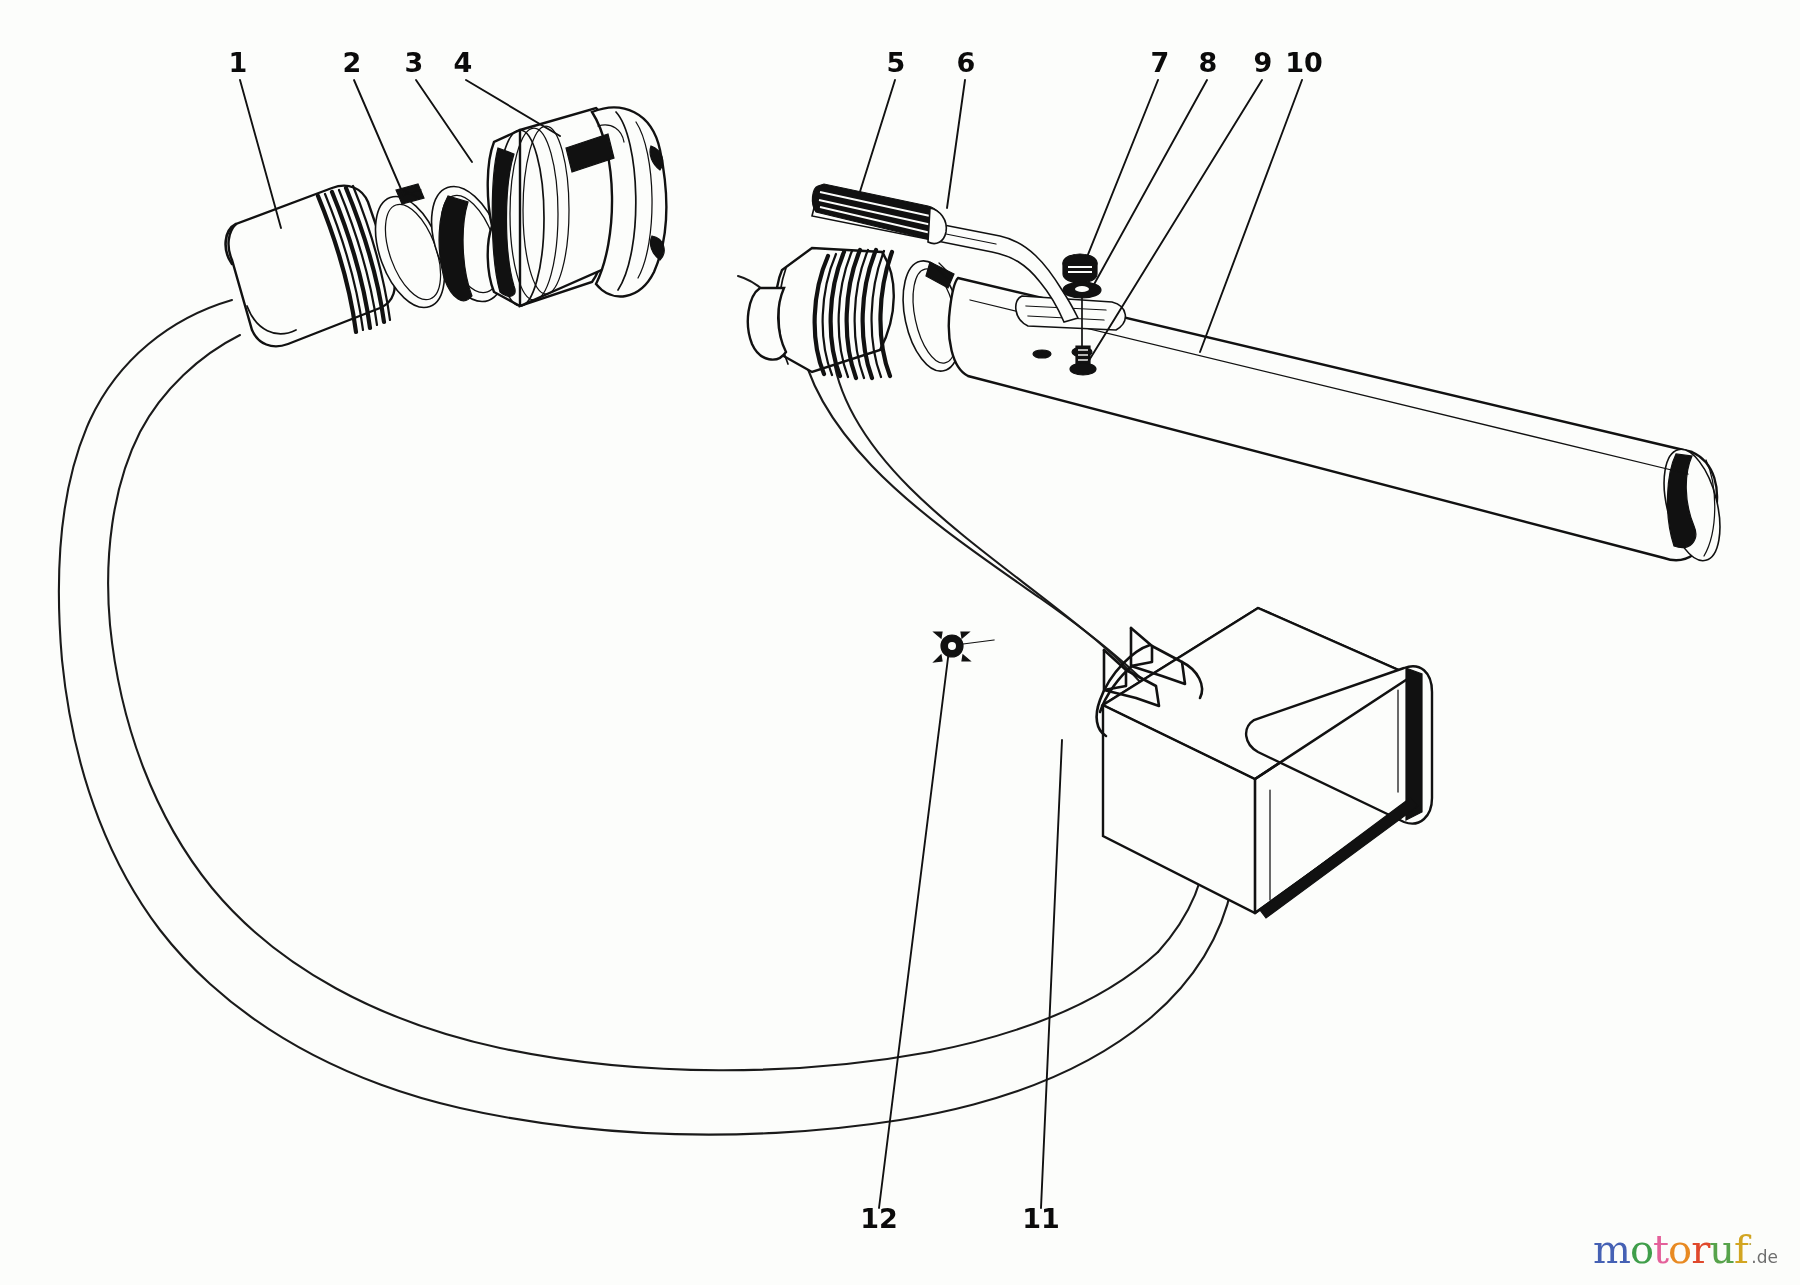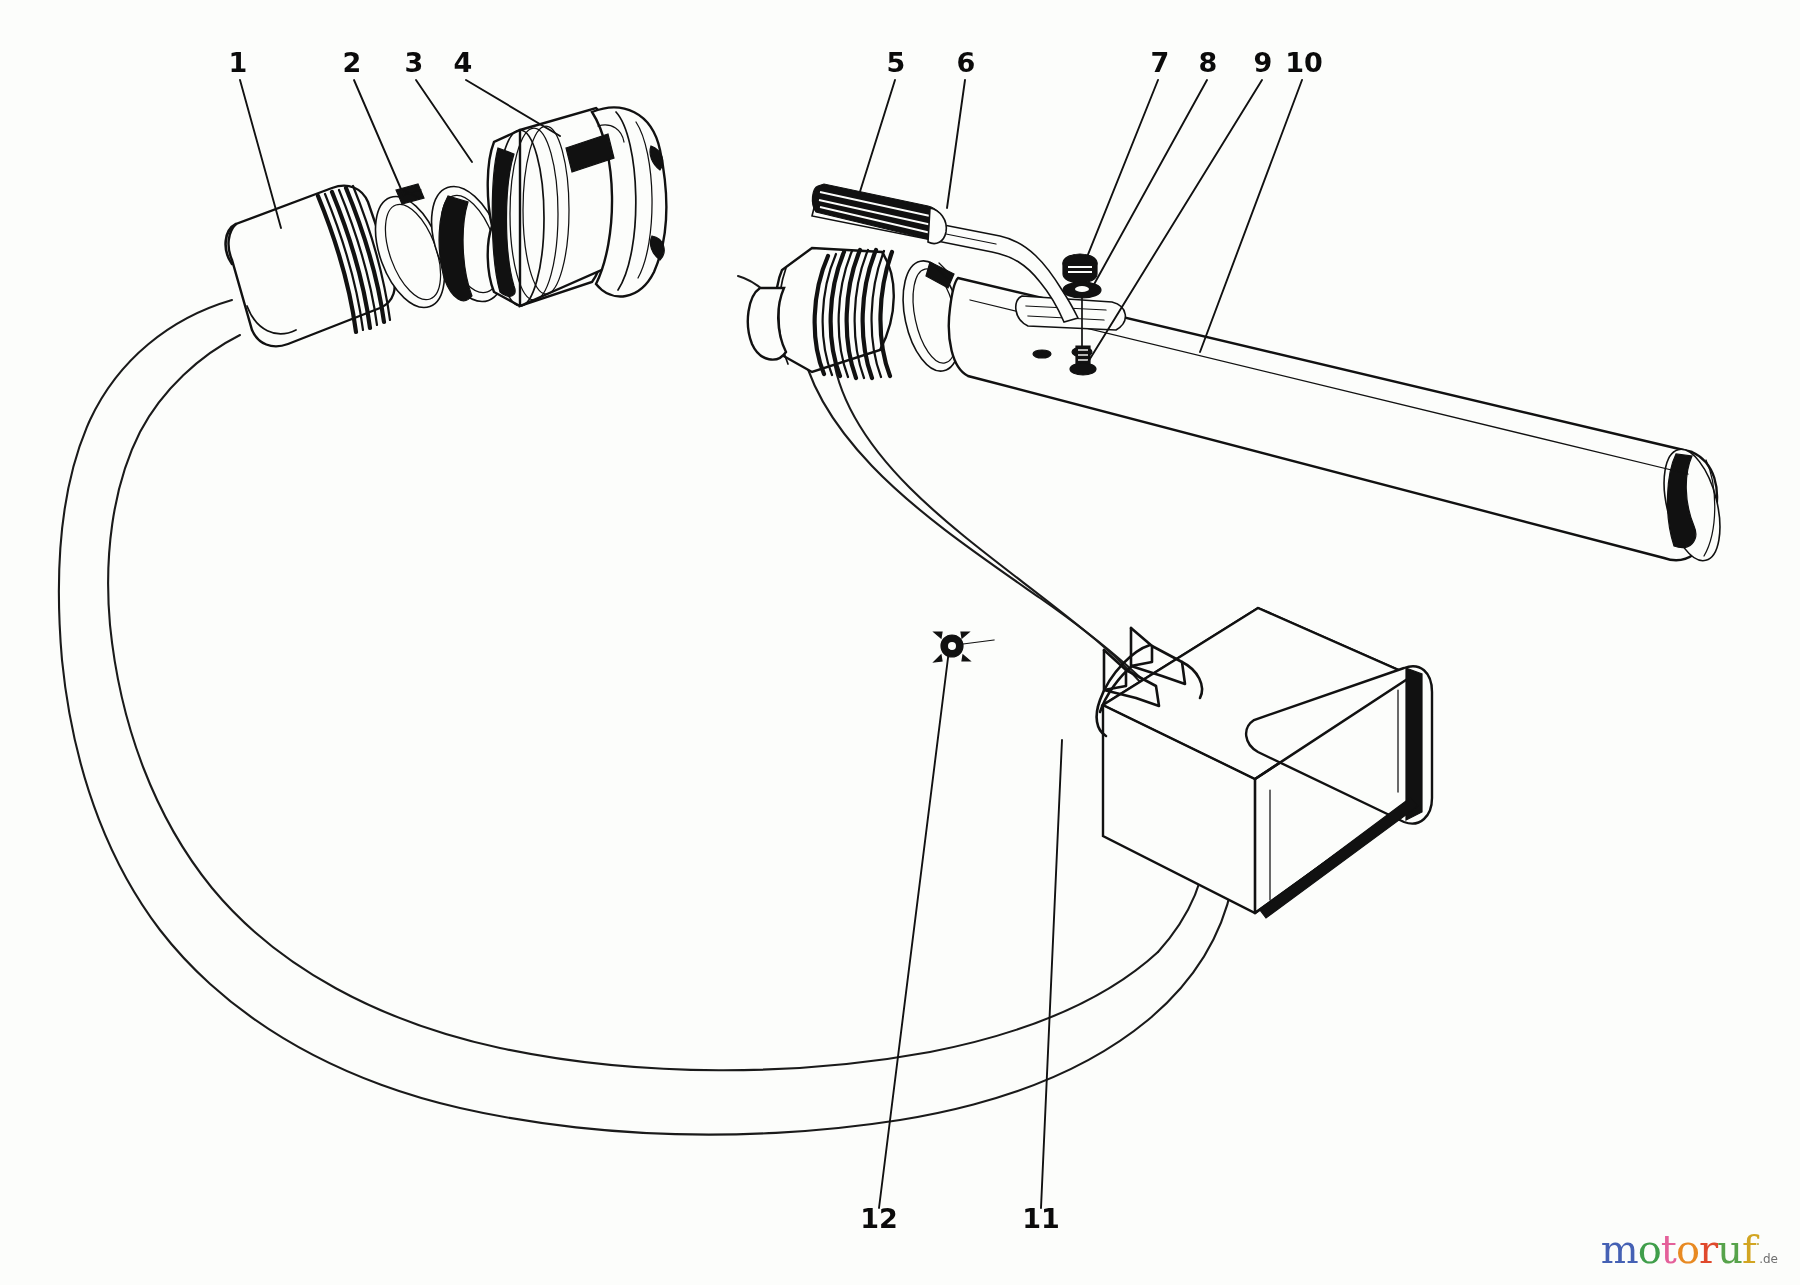--- a/index.html
+++ b/index.html
@@ -100,21 +100,21 @@
     bottom: 16px;
     font-family: "DejaVu Serif", serif;
     font-size: 40px;
     line-height: 1;
     letter-spacing: -1px;
     white-space: nowrap;
     user-select: none;
   }
   #watermark .wm-suffix {
     font-family: "DejaVu Sans", sans-serif;
-    font-size: 12px;
+    font-size: 17px;
     color: #6e6e6e;
     letter-spacing: 0;
   }
   #watermark .wm-dot {
     font-size: 14px;
     vertical-align: super;
     color: #b9a33c;
   }
 </style>
 </head>

